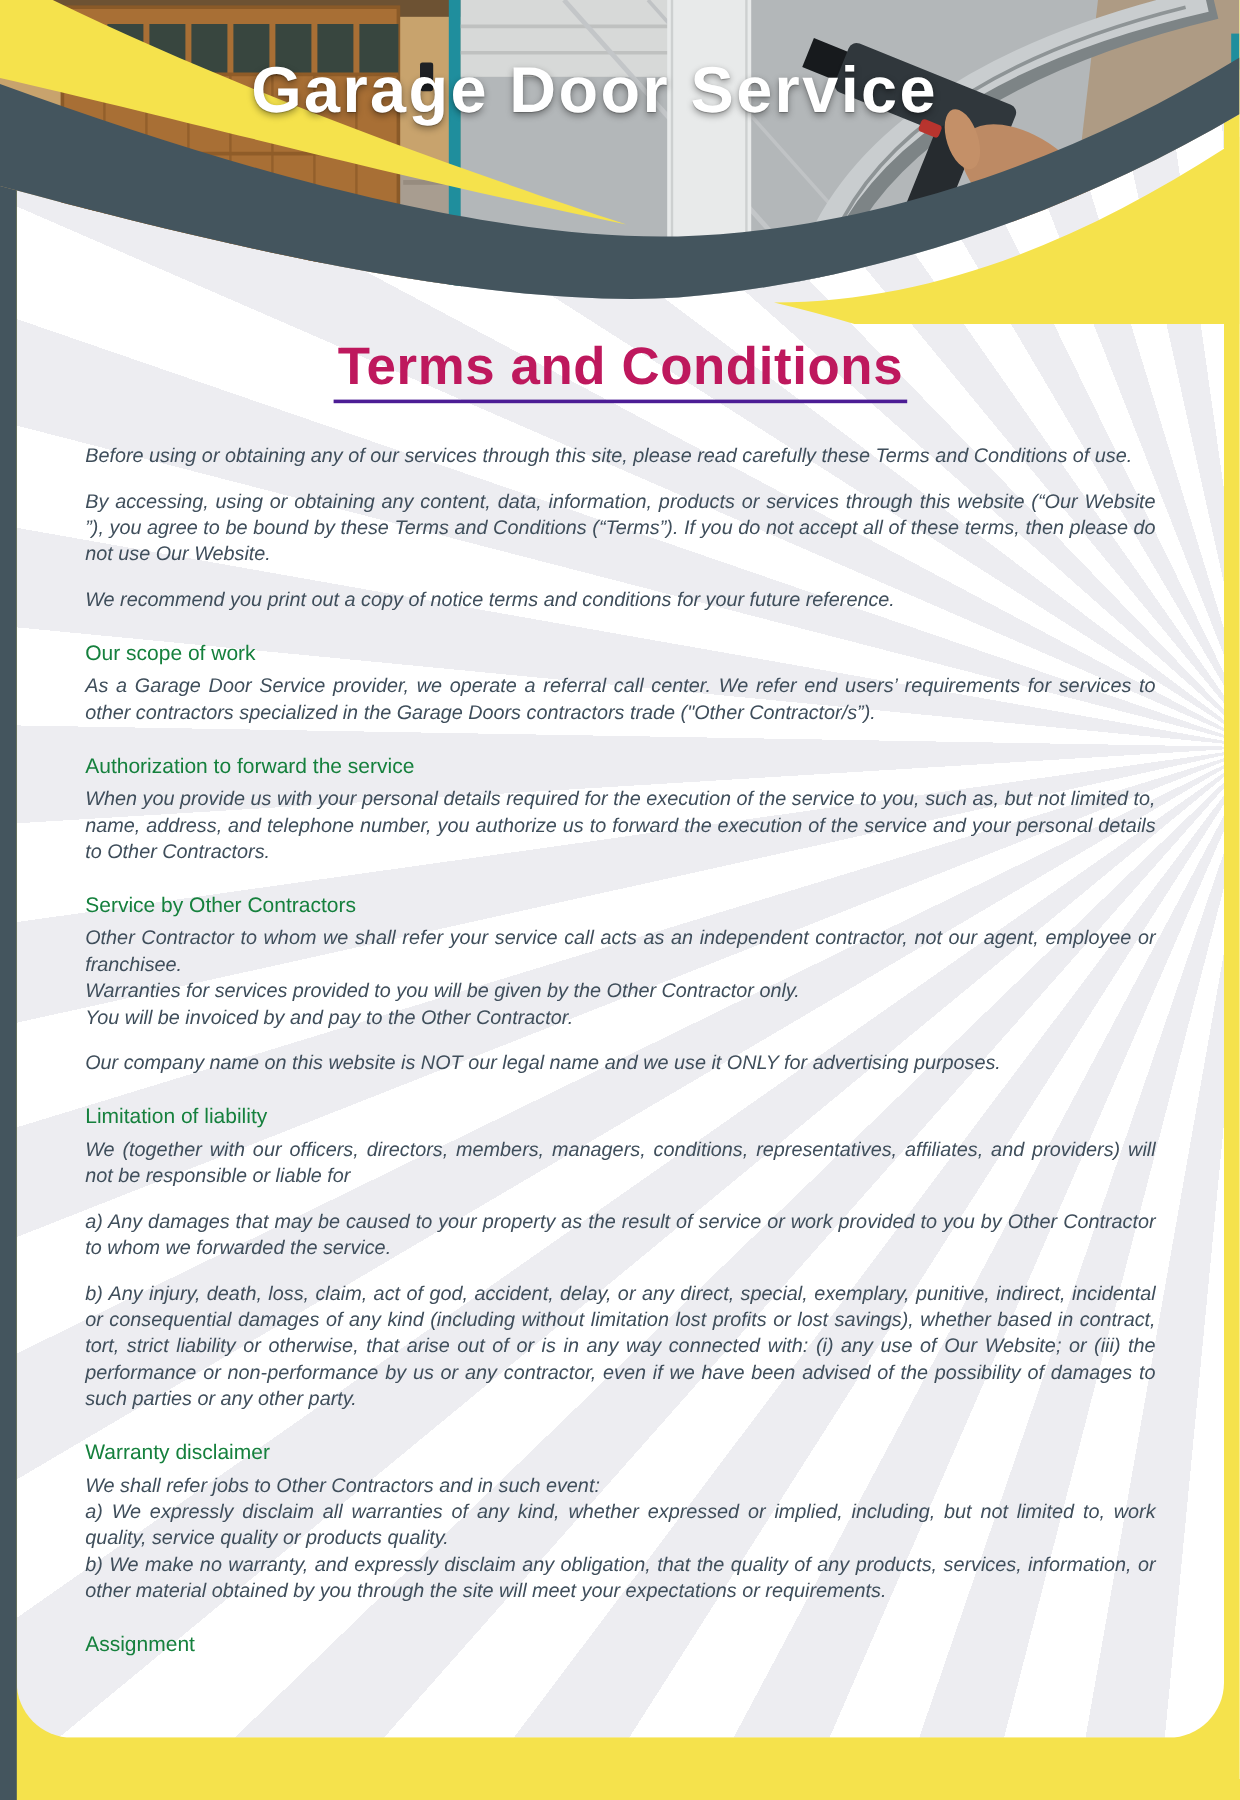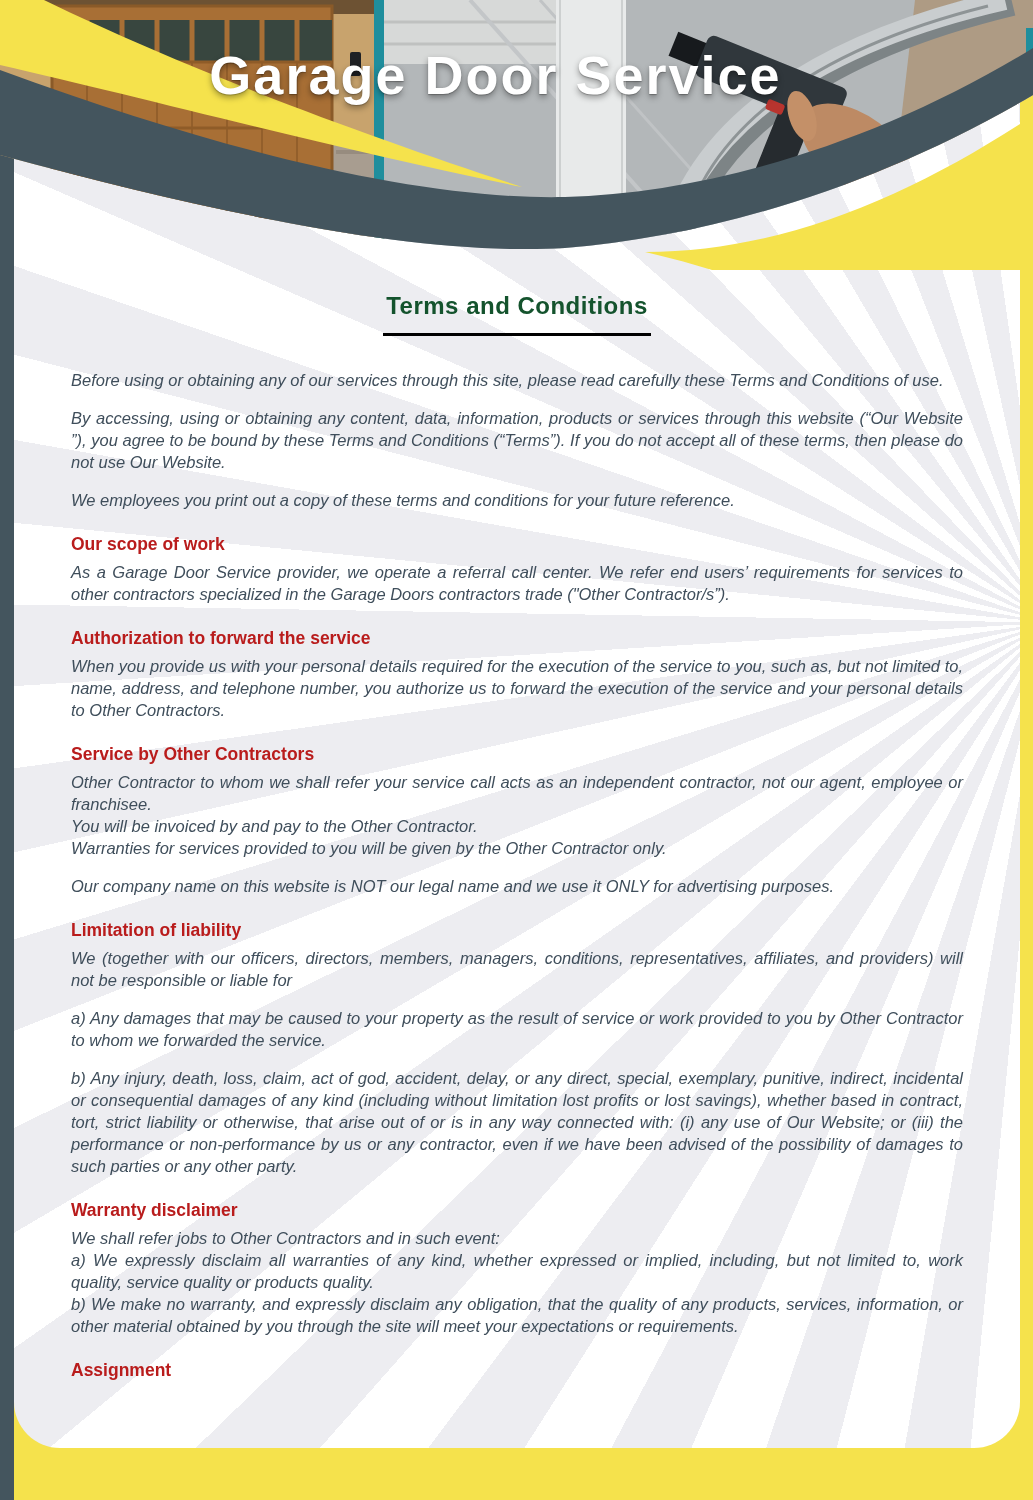--- a/index.html
+++ b/index.html
@@ -35,26 +35,26 @@
   }
   
   .doc-wrap{
     position:absolute;left:71px;top:0;width:892px;z-index:2;
     color:#3f4e5b;font-size:16.5px;line-height:22px;
     padding-top:284px;
   }
   .doc-title-row{text-align:center;margin:0 0 33px 0;}
   .doc-title{
     display:inline-block;margin:0;padding:0 3px 5px 3px;
-    font-size:24px;line-height:44px;font-weight:700;color:#14532d;
-    border-bottom:3px solid #000000;letter-spacing:.5px;
+    font-size:44px;line-height:44px;font-weight:700;color:#be185d;
+    border-bottom:3px solid #4c1d95;letter-spacing:.5px;
   }
   .doc-body h3{
     margin:22px 0 5px 0;font-size:17.5px;line-height:23px;
-    font-weight:700;color:#b91c1c;
+    font-weight:400;color:#15803d;
   }
   .doc-body .pgroup{margin:0 0 16px 0;}
   .doc-body p{margin:0;text-align:justify;font-style:italic;}
 </style>
 </head>
 <body>
 
 <div class="content-bg"></div>
 
 <div class="left-strip"></div>
@@ -150,35 +150,35 @@
     <h1 class="doc-title">Terms and Conditions</h1>
   </div>
   <div class="doc-body">
       <div class="pgroup">
         <p>Before using or obtaining any of our services through this site, please read carefully these Terms and Conditions of use.</p>
       </div>
       <div class="pgroup">
         <p>By accessing, using or obtaining any content, data, information, products or services through this website (“Our Website ”), you agree to be bound by these Terms and Conditions (“Terms”). If you do not accept all of these terms, then please do not use Our Website.</p>
       </div>
       <div class="pgroup">
-        <p>We employees you print out a copy of these terms and conditions for your future reference.</p>
+        <p>We recommend you print out a copy of notice terms and conditions for your future reference.</p>
       </div>
       <h3>Our scope of work</h3>
       <div class="pgroup">
         <p>As a Garage Door Service provider, we operate a referral call center. We refer end users’ requirements for services to other contractors specialized in the Garage Doors contractors trade ("Other Contractor/s”).</p>
       </div>
       <h3>Authorization to forward the service</h3>
       <div class="pgroup">
         <p>When you provide us with your personal details required for the execution of the service to you, such as, but not limited to, name, address, and telephone number, you authorize us to forward the execution of the service and your personal details to Other Contractors.</p>
       </div>
       <h3>Service by Other Contractors</h3>
       <div class="pgroup">
         <p>Other Contractor to whom we shall refer your service call acts as an independent contractor, not our agent, employee or franchisee.</p>
+        <p>Warranties for services provided to you will be given by the Other Contractor only.</p>
         <p>You will be invoiced by and pay to the Other Contractor.</p>
-        <p>Warranties for services provided to you will be given by the Other Contractor only.</p>
       </div>
       <div class="pgroup">
         <p>Our company name on this website is NOT our legal name and we use it ONLY for advertising purposes.</p>
       </div>
       <h3>Limitation of liability</h3>
       <div class="pgroup">
         <p>We (together with our officers, directors, members, managers, conditions, representatives, affiliates, and providers) will not be responsible or liable for</p>
       </div>
       <div class="pgroup">
         <p>a) Any damages that may be caused to your property as the result of service or work provided to you by Other Contractor to whom we forwarded the service.</p>

